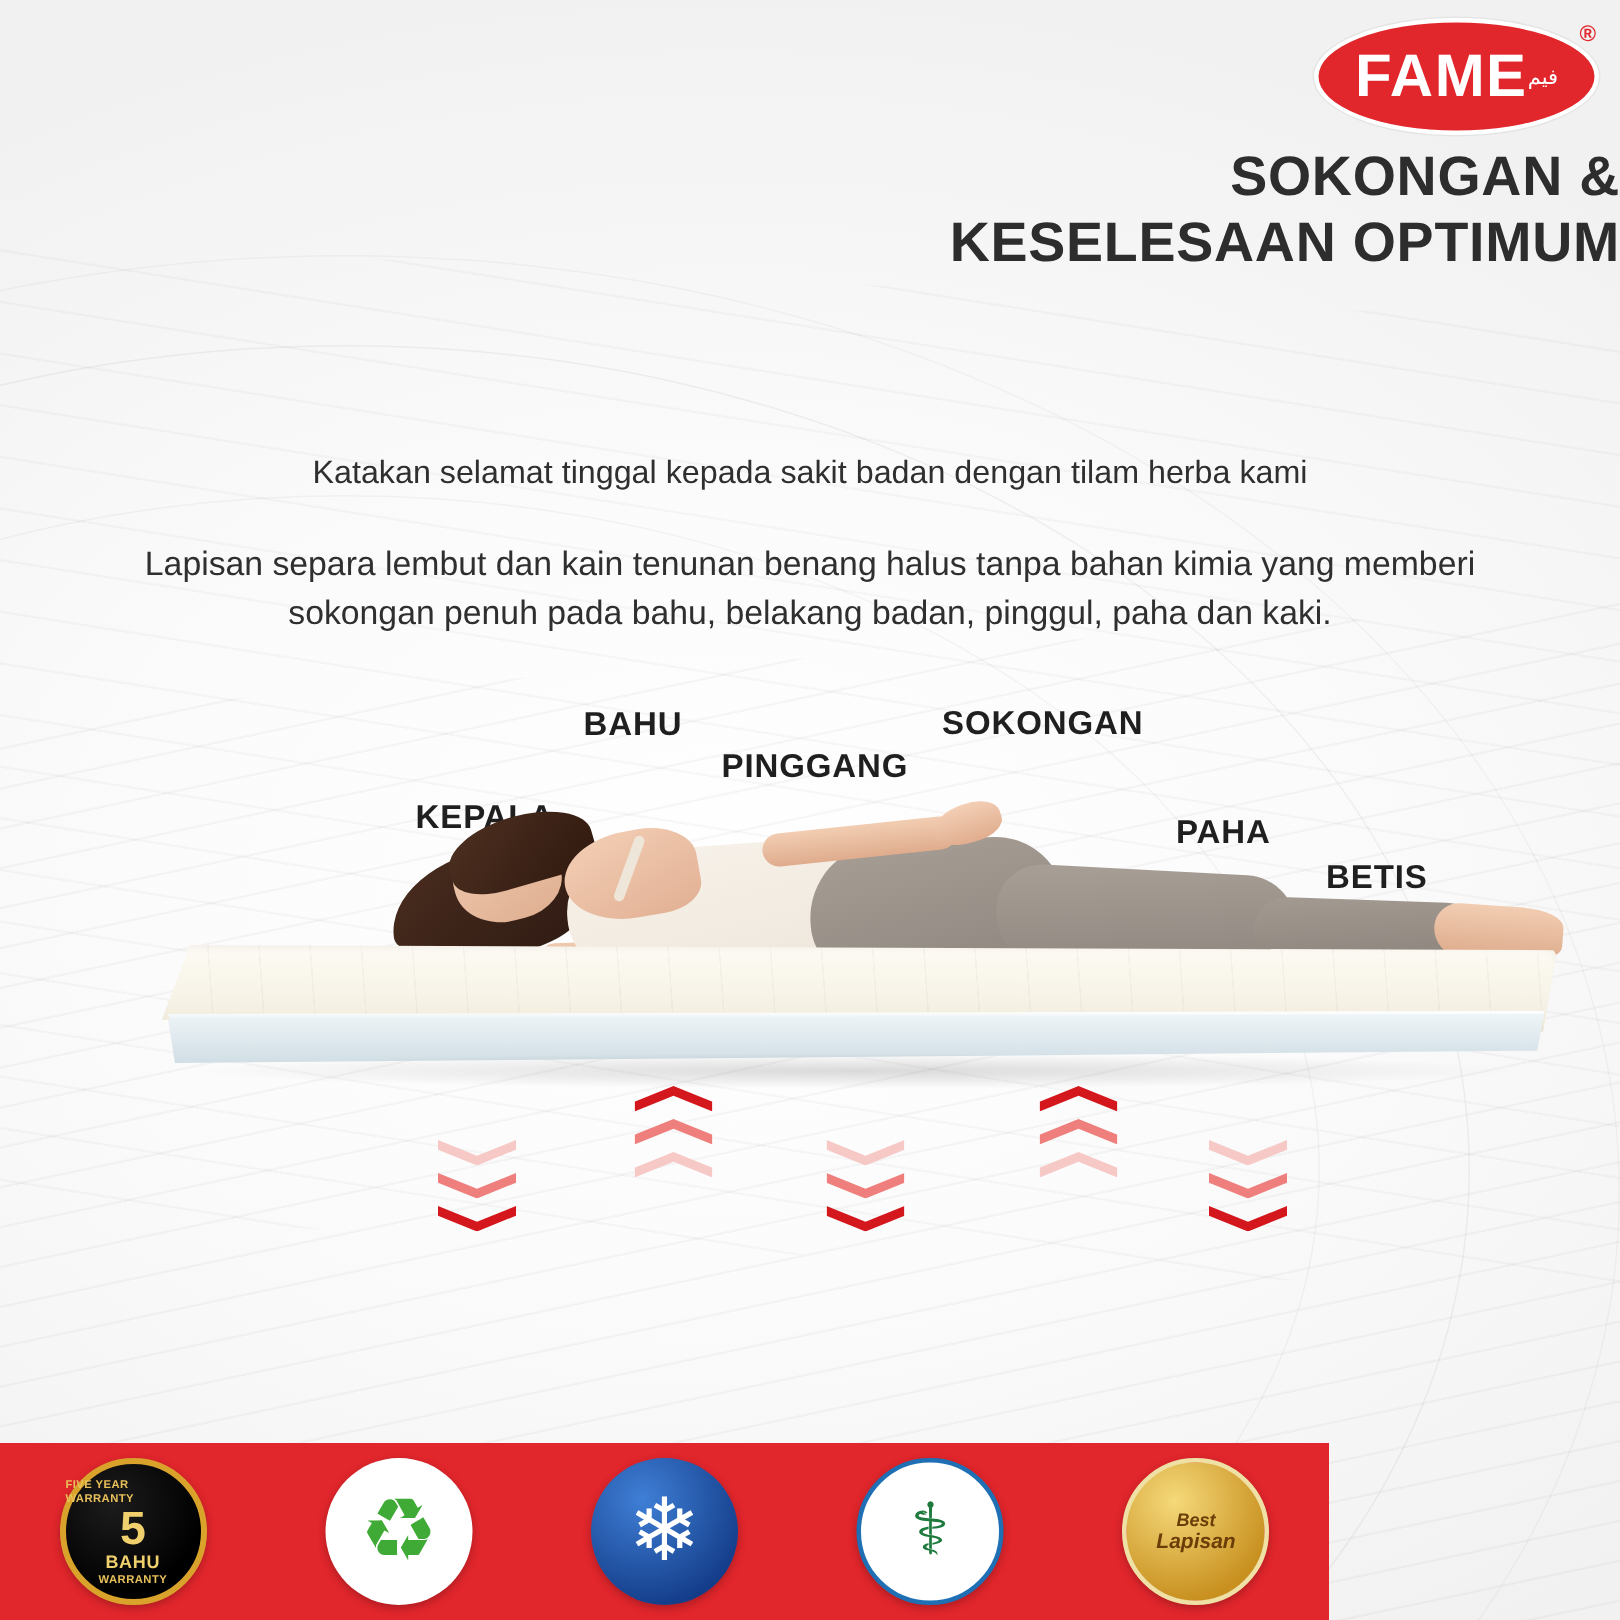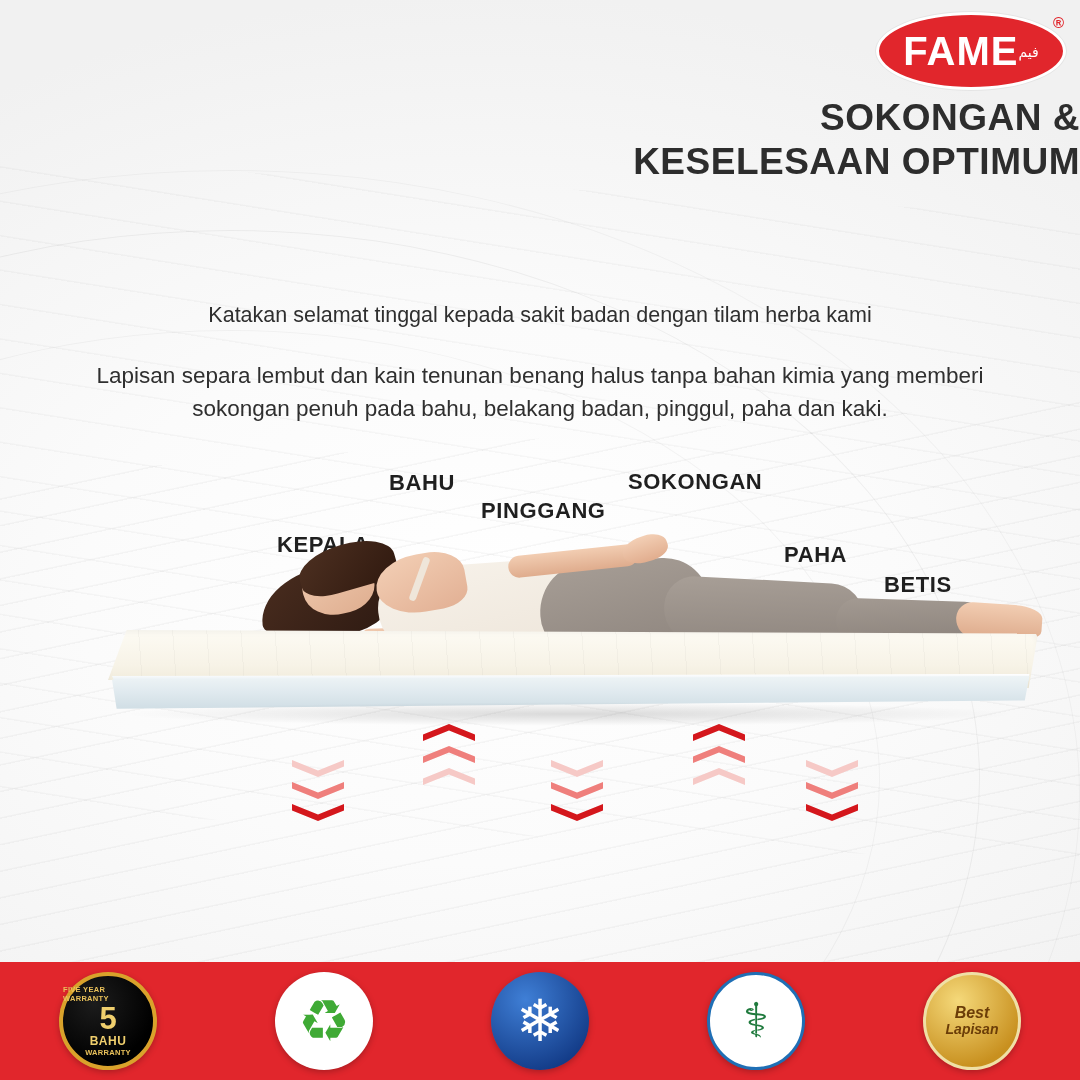--- a/index.html
+++ b/index.html
@@ -260,21 +260,21 @@
   }
   .cg-1 { left: 292px; top: 760px; }
   .cg-2 { left: 423px; top: 724px; }
   .cg-3 { left: 551px; top: 760px; }
   .cg-4 { left: 693px; top: 724px; }
   .cg-5 { left: 806px; top: 760px; }
 
   
   .badgebar {
     position: absolute; left: 0; bottom: 0;
-    width: 1080px; height: 118px;
+    width: 886px; height: 118px;
     background: #e1262c;
     display: flex; align-items: center; justify-content: space-around;
   }
   .badge {
     width: 98px; height: 98px;
     border-radius: 50%;
     background: #ffffff;
     display: flex; align-items: center; justify-content: center;
     position: relative;
     box-shadow: 0 2px 6px rgba(0,0,0,.25);
@@ -302,21 +302,21 @@
   .badge-herbal { background:#ffffff; border: 3px solid #1f6fb5; }
   .herb-glyph { color:#1f7a3d; font-size: 48px; line-height: 1; }
 
   .badge-quality {
     background: radial-gradient(circle at 35% 28%, #f5d97a, #c8901f 75%);
     border: 3px solid #efe0a6;
     flex-direction: column;
     color: #6b3d08;
     font-weight: bold;
   }
-  .bq-1 { font-size: 16px; font-style: italic; line-height:1.05; }
+  .bq-1 { font-size: 12px; font-style: italic; line-height:1.05; }
   .bq-2 { font-size: 14px; font-style: italic; line-height:1.05; }
 </style>
 </head>
 <body>
 
 <div id="poster">
 
   <div class="bg-base"></div>
   <div class="bg-swoosh2"></div>
   <div class="bg-swoosh"></div>

